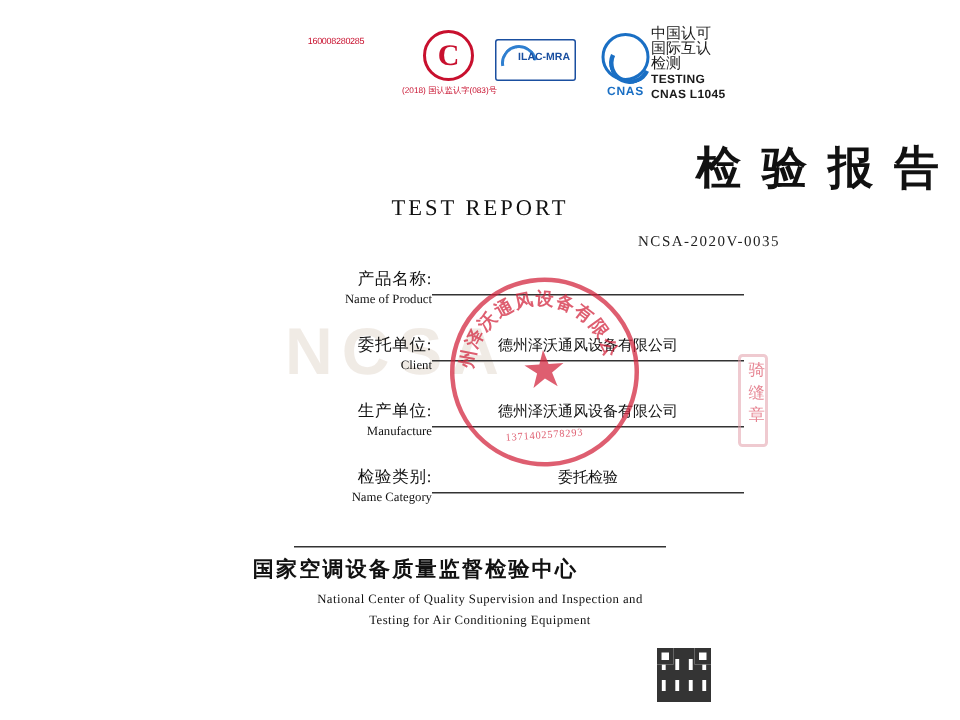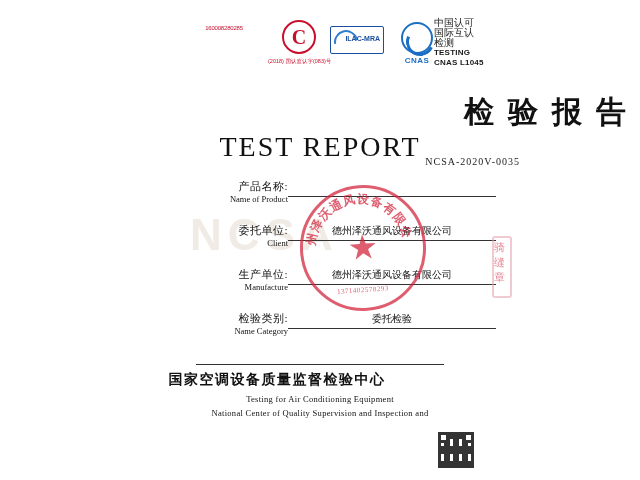--- a/index.html
+++ b/index.html
@@ -212,21 +212,21 @@
     text-indent: 14px;
     color: #111;
   }
   .title-en {
     position: absolute;
     top: 131px;
     left: 0;
     width: 640px;
     text-align: center;
     font-family: "Liberation Serif", serif;
-    font-size: 28px;
+    font-size: 15px;
     letter-spacing: 2px;
     color: #111;
   }
   .report-no {
     position: absolute;
     top: 156px;
     left: 0;
     width: 520px;
     text-align: right;
     font-family: Liberation Serif, serif;
@@ -385,21 +385,21 @@
     top: 236px;
     width: 20px;
     height: 62px;
     border: 2px solid #e2a0ab;
     border-radius: 3px;
     color: #d2213a;
     opacity: 0.55;
     font-family: "Liberation Serif", serif;
     font-size: 11px;
     line-height: 15px;
-    text-align: left;
+    text-align: right;
     padding-top: 2px;
     box-sizing: border-box;
   }
 
   
   .qr {
     position: absolute;
     left: 438px;
     top: 432px;
     width: 36px;
@@ -520,19 +520,19 @@
     </div>
     <div class="star">★</div>
     <div class="stamp-bottom-text">1371402578293</div>
   </div>
 
   <div class="side-stamp">骑缝章</div>
 
   <div class="footer-rule"></div>
   <div class="org-cn">国家空调设备质量监督检验中心</div>
   <div class="org-en">
+    <div>National Center of Quality Supervision and Inspection and</div>
     <div>Testing for Air Conditioning Equipment</div>
-    <div>National Center of Quality Supervision and Inspection and</div>
   </div>
 
   <div class="qr"></div>
 
 </div>
 
 </body></html>

